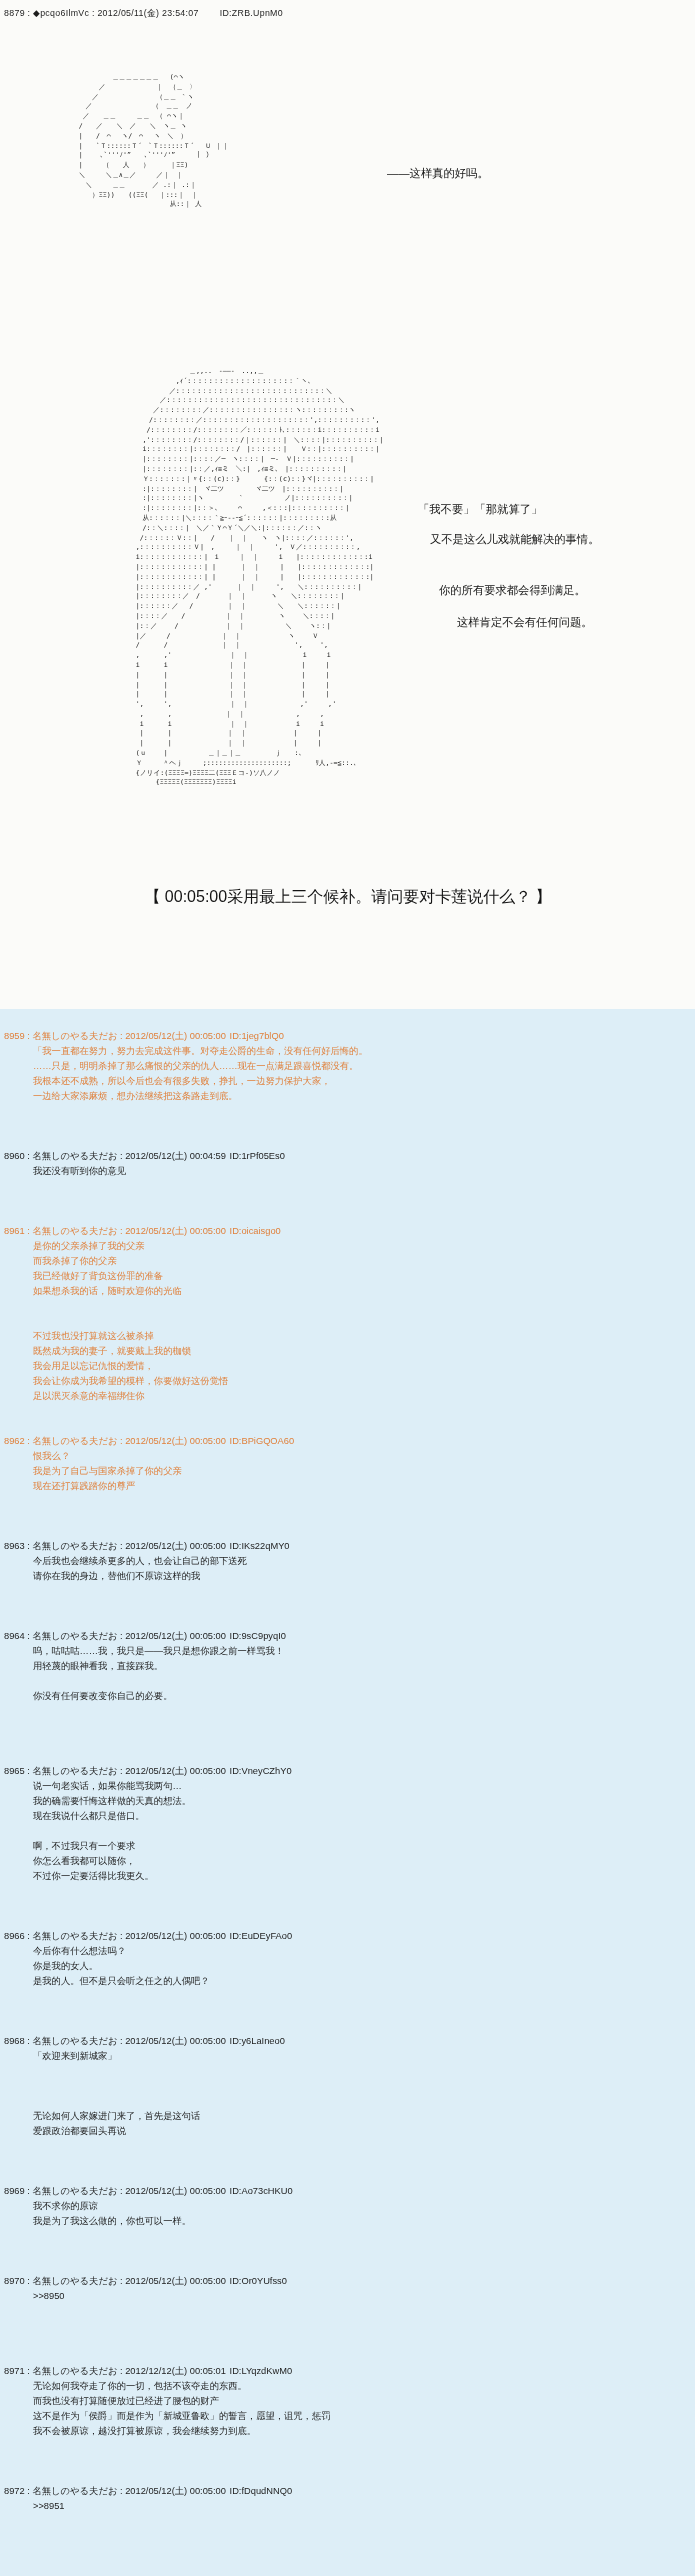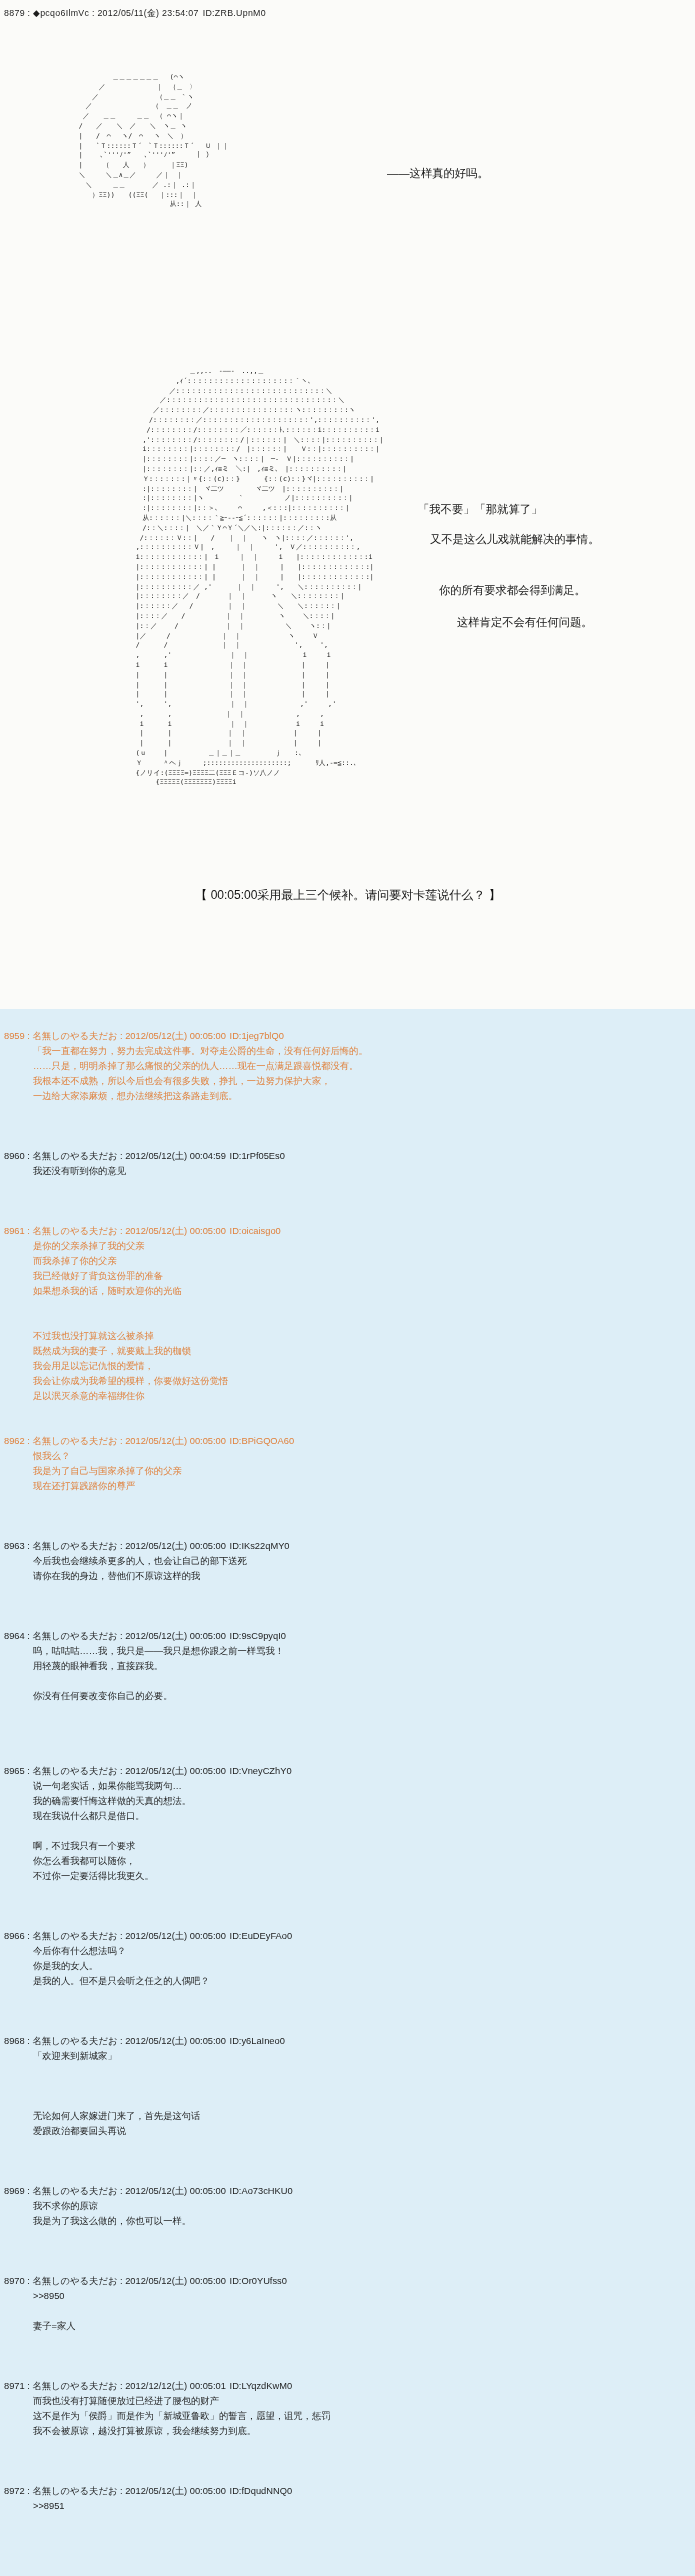--- a/index.html
+++ b/index.html
@@ -13,39 +13,39 @@
   .top-section {
     position:relative;
     height:1009px;
     background:#fbfbf9;
     overflow:hidden;
   }
   .op-header {
     position:absolute; left:4.1px; top:8.2px;
     font-size:8.8px; letter-spacing:0.3px; white-space:nowrap;
   }
-  .op-header .id { margin-left:4px; }
+  .op-header .id { margin-left:21px; }
   .aa {
     font-family:"DejaVu Sans Mono", monospace;
     font-size:6.7px; line-height:9.8px;
     white-space:pre; color:#161616; margin:0;
   }
   #aa1 { position:absolute; left:72px; top:73px; }
   #aa2 { position:absolute; left:129px; top:367px; }
   .dialogue {
     position:absolute; font-size:11.3px; color:#141414; white-space:nowrap;
   }
   #d1  { left:387px; top:166px; }
   #d2a { left:418px; top:502px; }
   #d2b { left:430px; top:532px; }
   #d3a { left:439px; top:583px; }
   #d3b { left:457px; top:615px; }
   .countdown {
     position:absolute; top:887px; left:0; width:100%;
-    text-align:center; font-size:12px; color:#141414; white-space:nowrap;
+    text-align:center; font-size:16px; color:#141414; white-space:nowrap;
   }
   
   .thread-section {
     background:#ddeef7;
     padding:19.6px 0 9.8px 0;
   }
   .post { font-size:9.3px; line-height:15px; }
   .post-header { padding-left:4px; white-space:nowrap; }
   .post-header .id { margin-left:3.6px; }
   .post-line { padding-left:33px; min-height:15px; white-space:nowrap; }
@@ -272,31 +272,31 @@
           <div class="post-line"></div>
         </div>
   </div>
       <div class="post post--black">
     <div class="post-header">
       <span>8970</span><span> : </span><span>名無しのやる夫だお</span><span> : </span><span>2012/05/12(土) 00:05:00</span><span class="id">ID:Or0YUfss0</span>
     </div>
     <div class="post-body">
           <div class="post-line">&gt;&gt;8950</div>
           <div class="post-line"></div>
-          <div class="post-line">妻子=家人</div>
           <div class="post-line"></div>
           <div class="post-line"></div>
           <div class="post-line"></div>
         </div>
   </div>
       <div class="post post--black">
     <div class="post-header">
       <span>8971</span><span> : </span><span>名無しのやる夫だお</span><span> : </span><span>2012/12/12(土) 00:05:01</span><span class="id">ID:LYqzdKwM0</span>
     </div>
     <div class="post-body">
+          <div class="post-line">无论如何我夺走了你的一切，包括不该夺走的东西。</div>
           <div class="post-line">而我也没有打算随便放过已经进了腰包的财产</div>
           <div class="post-line">这不是作为「侯爵」而是作为「新城亚鲁欧」的誓言，愿望，诅咒，惩罚</div>
           <div class="post-line">我不会被原谅，越没打算被原谅，我会继续努力到底。</div>
           <div class="post-line"></div>
           <div class="post-line"></div>
           <div class="post-line"></div>
         </div>
   </div>
       <div class="post post--black">
     <div class="post-header">

